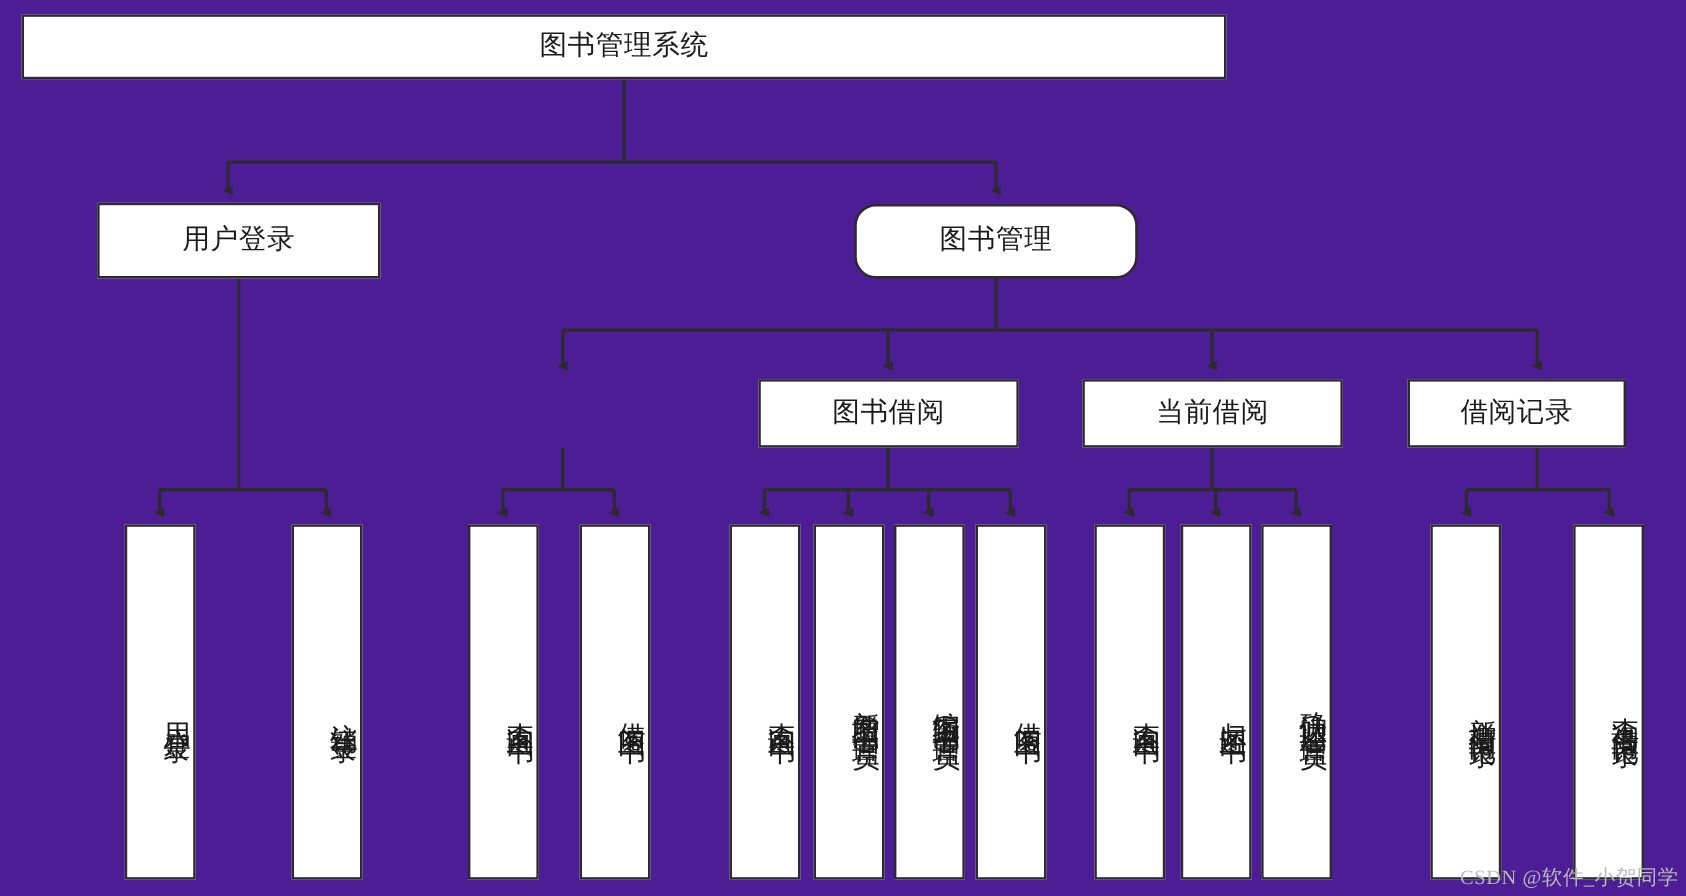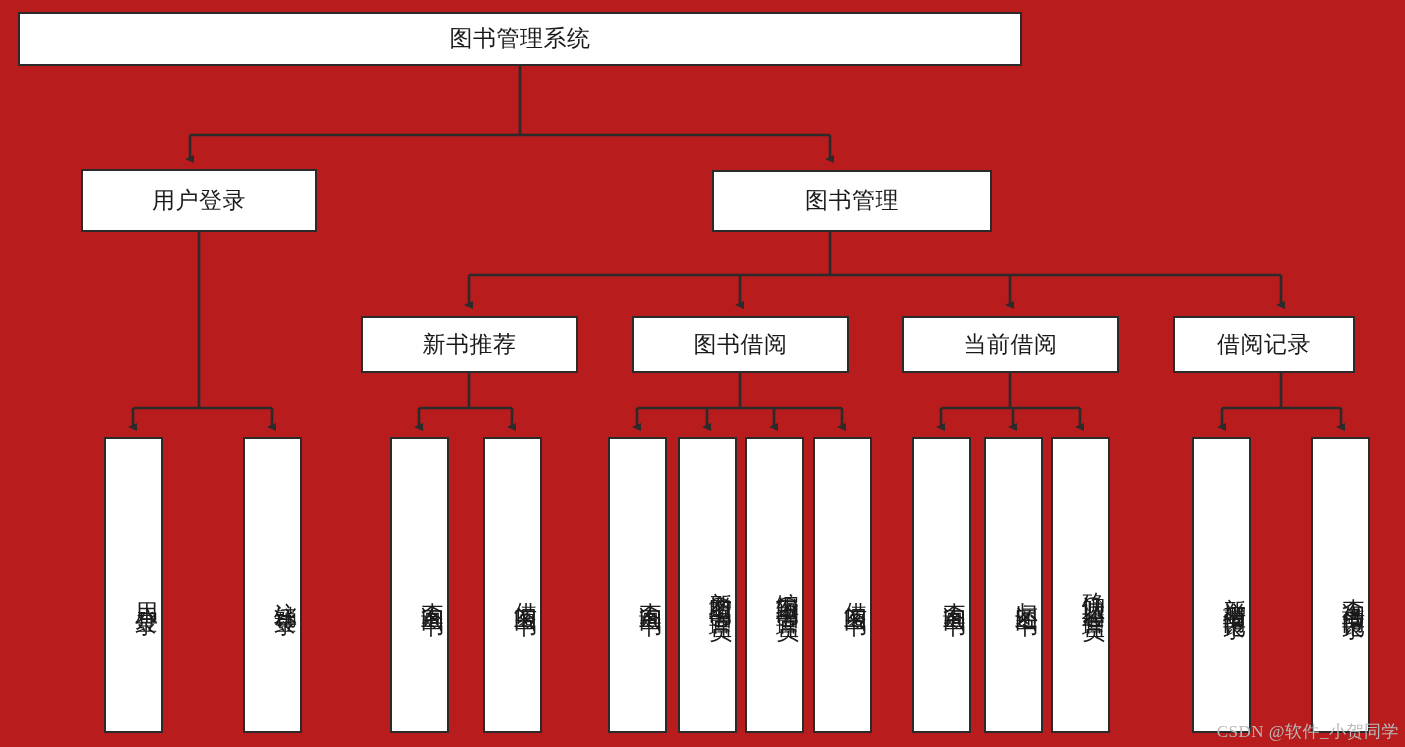--- a/index.html
+++ b/index.html
@@ -8,21 +8,21 @@
     padding: 0;
     background: #ffffff;
   }
   body {
     font-family: "DejaVu Sans", "Liberation Sans", sans-serif;
   }
   #diagram-root {
     position: relative;
     width: 1405px;
     height: 747px;
-    background: #b91c1c;
+    background: #4c1d95;
     overflow: hidden;
   }
   #diagram-svg {
     position: absolute;
     left: 0;
     top: 0;
     width: 1405px;
     height: 747px;
   }
   .node {
@@ -127,27 +127,24 @@
     </g>
   </svg>
 
   <div class="node node-h node-root" style="left:18px; top:12px; width:1004px; height:54px;">
     <span>图书管理系统</span>
   </div>
 
   <div class="node node-h" style="left:81px; top:169px; width:236px; height:63px;">
     <span>用户登录</span>
   </div>
-  <div class="node node-h" style="left:712px; top:170px; width:280px; height:62px;">
+  <div class="node node-h" style="left:712px; top:170px; width:236px; height:62px;border-radius:18px;">
     <span>图书管理</span>
   </div>
 
-  <div class="node node-h" style="left:361px; top:316px; width:217px; height:57px;">
-    <span>新书推荐</span>
-  </div>
   <div class="node node-h" style="left:902px; top:316px; width:217px; height:57px;">
     <span>当前借阅</span>
   </div>
   <div class="node node-h" style="left:632px; top:316px; width:217px; height:57px;">
     <span>图书借阅</span>
   </div>
   <div class="node node-h" style="left:1173px; top:316px; width:182px; height:57px;">
     <span>借阅记录</span>
   </div>
 

